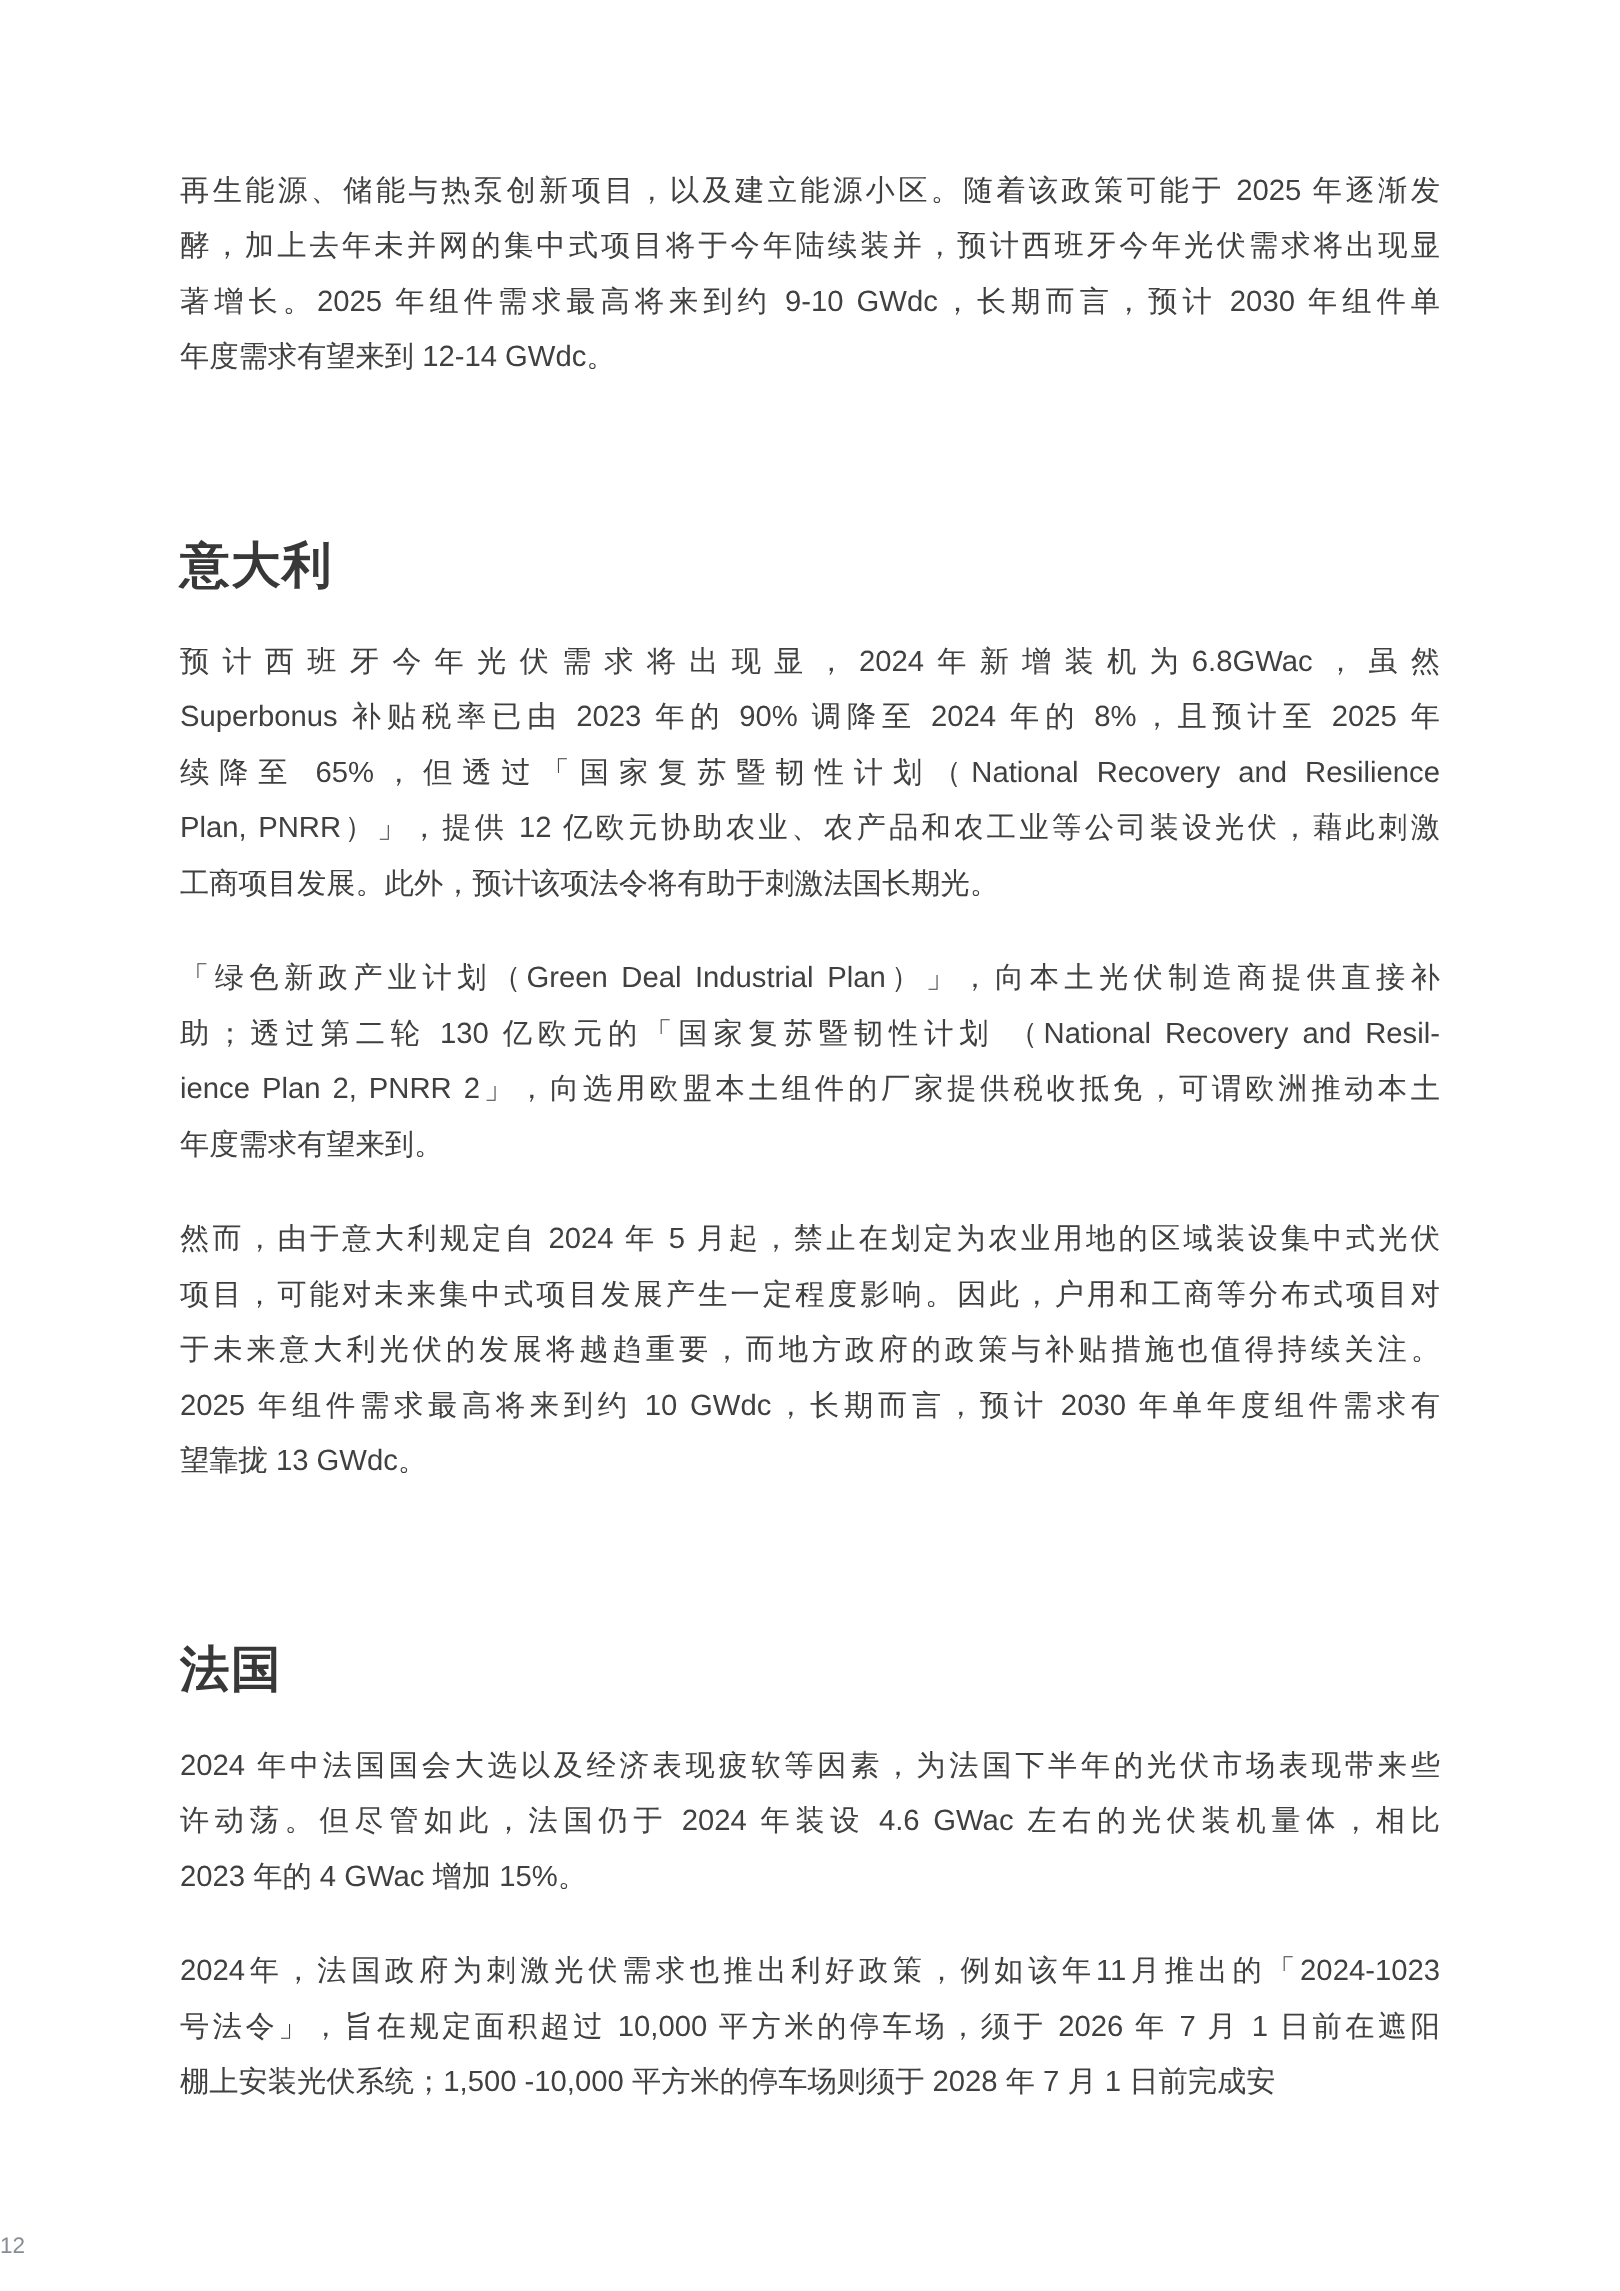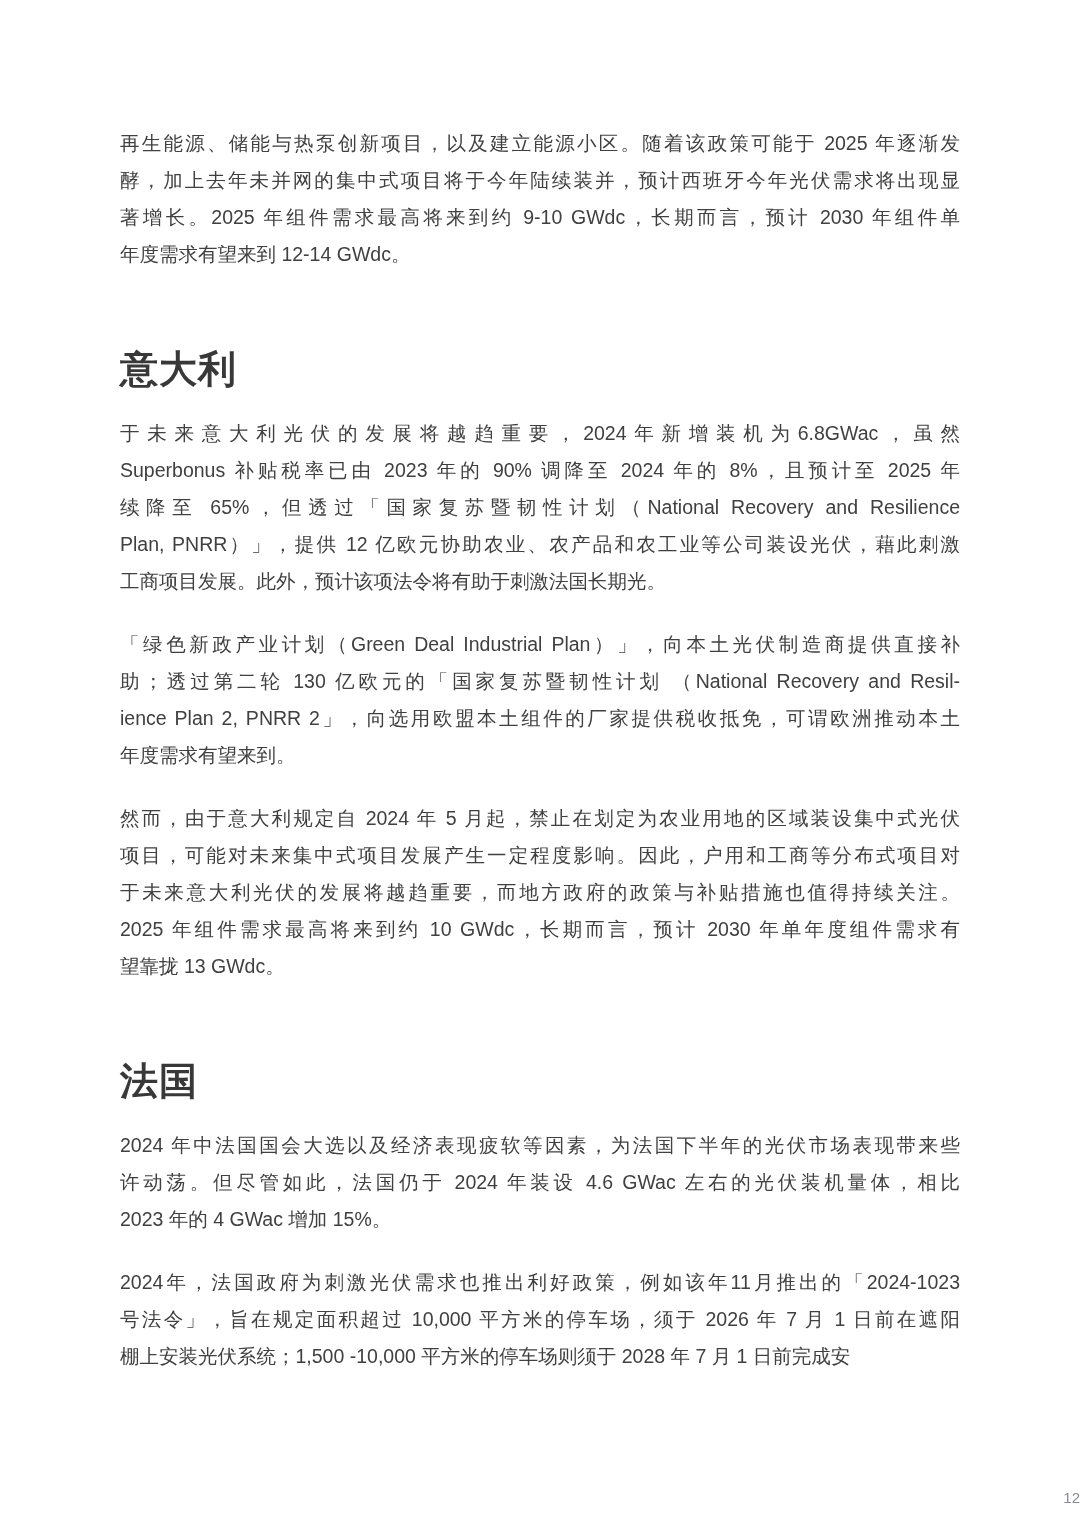--- a/index.html
+++ b/index.html
@@ -22,44 +22,44 @@
     width: 840px;
     font-size: 19.5px;
     line-height: 37px;
     color: #404040;
     font-weight: 400;
   }
   .para {
     margin: 26px 0 0 0;
   }
   .para:first-child {
-    margin-top: 16px;
+    margin-top: 0;
   }
   .heading {
-    margin: 76px 0 26px 0;
-    font-size: 38px;
+    margin: 100px 0 26px 0;
+    font-size: 33px;
     line-height: 40px;
     font-weight: 600;
     color: #383838;
     letter-spacing: 1px;
   }
   .line {
     text-align: justify;
     text-align-last: justify;
     overflow-wrap: break-word;
   }
   .line:last-child {
     text-align-last: left;
   }
   .page-footer {
     position: absolute;
     left: 0;
     right: 0;
     bottom: 20px;
-    text-align: right;
+    text-align: left;
   }
   .page-number {
     font-size: 15px;
     line-height: 18px;
     color: #878c96;
   }
 </style>
 </head>
 <body>
 
@@ -69,21 +69,21 @@
     <div class="para">
         <div class="line">再生能源、储能与热泵创新项目，以及建立能源小区。随着该政策可能于 2025 年逐渐发</div>
         <div class="line">酵，加上去年未并网的集中式项目将于今年陆续装并，预计西班牙今年光伏需求将出现显</div>
         <div class="line">著增长。2025 年组件需求最高将来到约 9-10 GWdc，长期而言，预计 2030 年组件单</div>
         <div class="line">年度需求有望来到 12-14 GWdc。</div>
       </div>
 
     <h2 class="heading">意大利</h2>
 
     <div class="para">
-        <div class="line">于未来意大利光伏的发展将越趋重要，2024年新增装机为6.8GWac，虽然</div>
+        <div class="line">预计西班牙今年光伏需求将出现显，2024年新增装机为6.8GWac，虽然</div>
         <div class="line">Superbonus 补贴税率已由 2023 年的 90% 调降至 2024 年的 8%，且预计至 2025 年</div>
         <div class="line">续降至 65%，但透过「国家复苏暨韧性计划（National Recovery and Resilience</div>
         <div class="line">Plan, PNRR）」，提供 12 亿欧元协助农业、农产品和农工业等公司装设光伏，藉此刺激</div>
         <div class="line">工商项目发展。此外，预计该项法令将有助于刺激法国长期光。</div>
       </div>
 
     <div class="para">
         <div class="line">「绿色新政产业计划（Green Deal Industrial Plan）」，向本土光伏制造商提供直接补</div>
         <div class="line">助；透过第二轮 130 亿欧元的「国家复苏暨韧性计划 （National Recovery and Resil-</div>
         <div class="line">ience Plan 2, PNRR 2」，向选用欧盟本土组件的厂家提供税收抵免，可谓欧洲推动本土</div>

